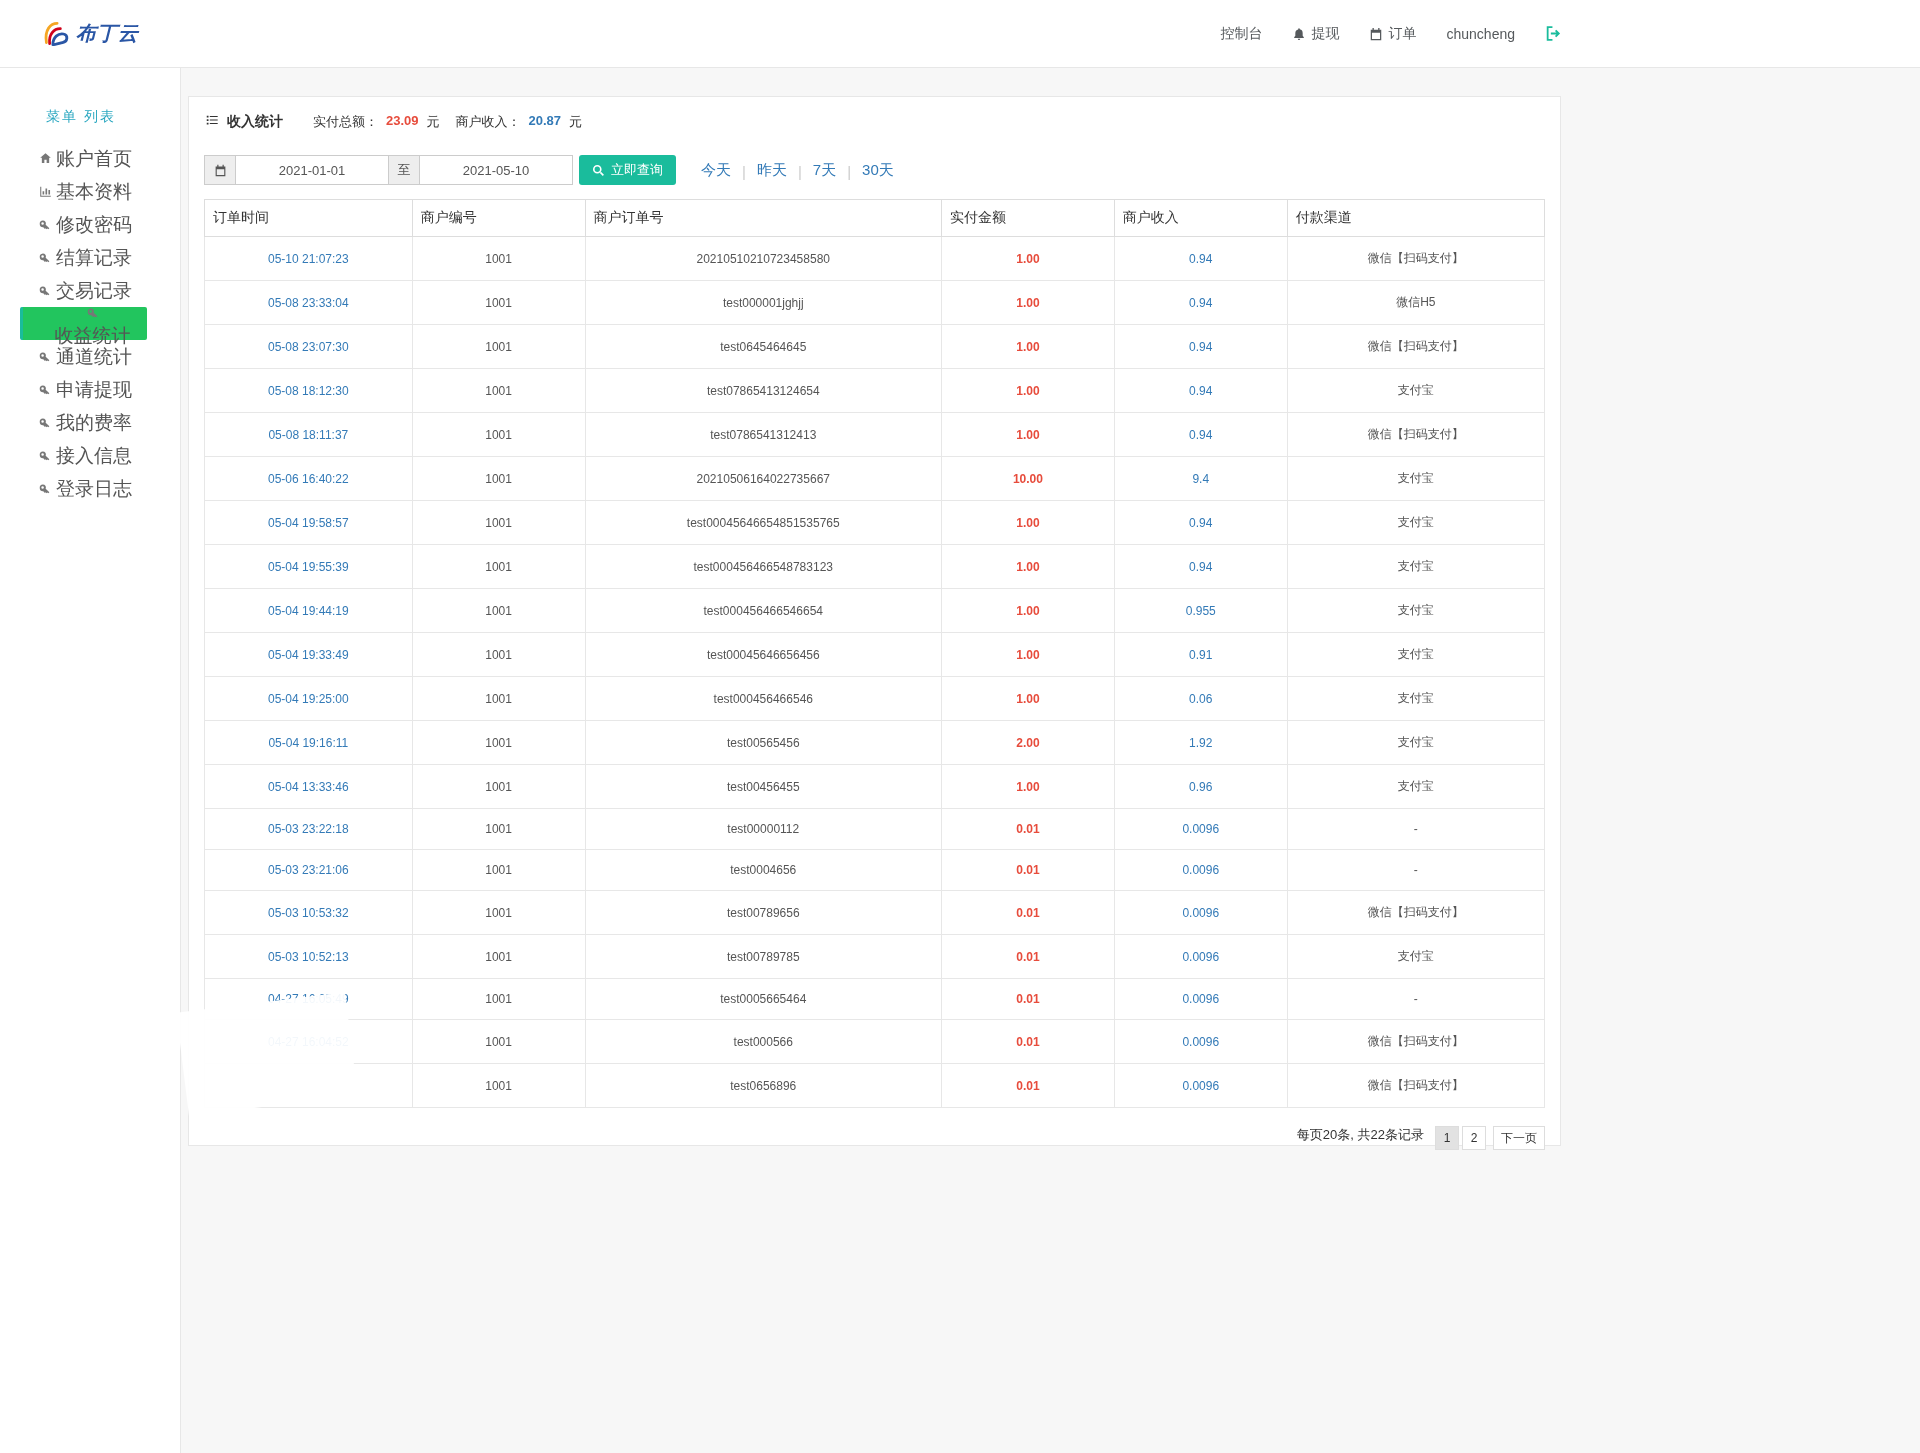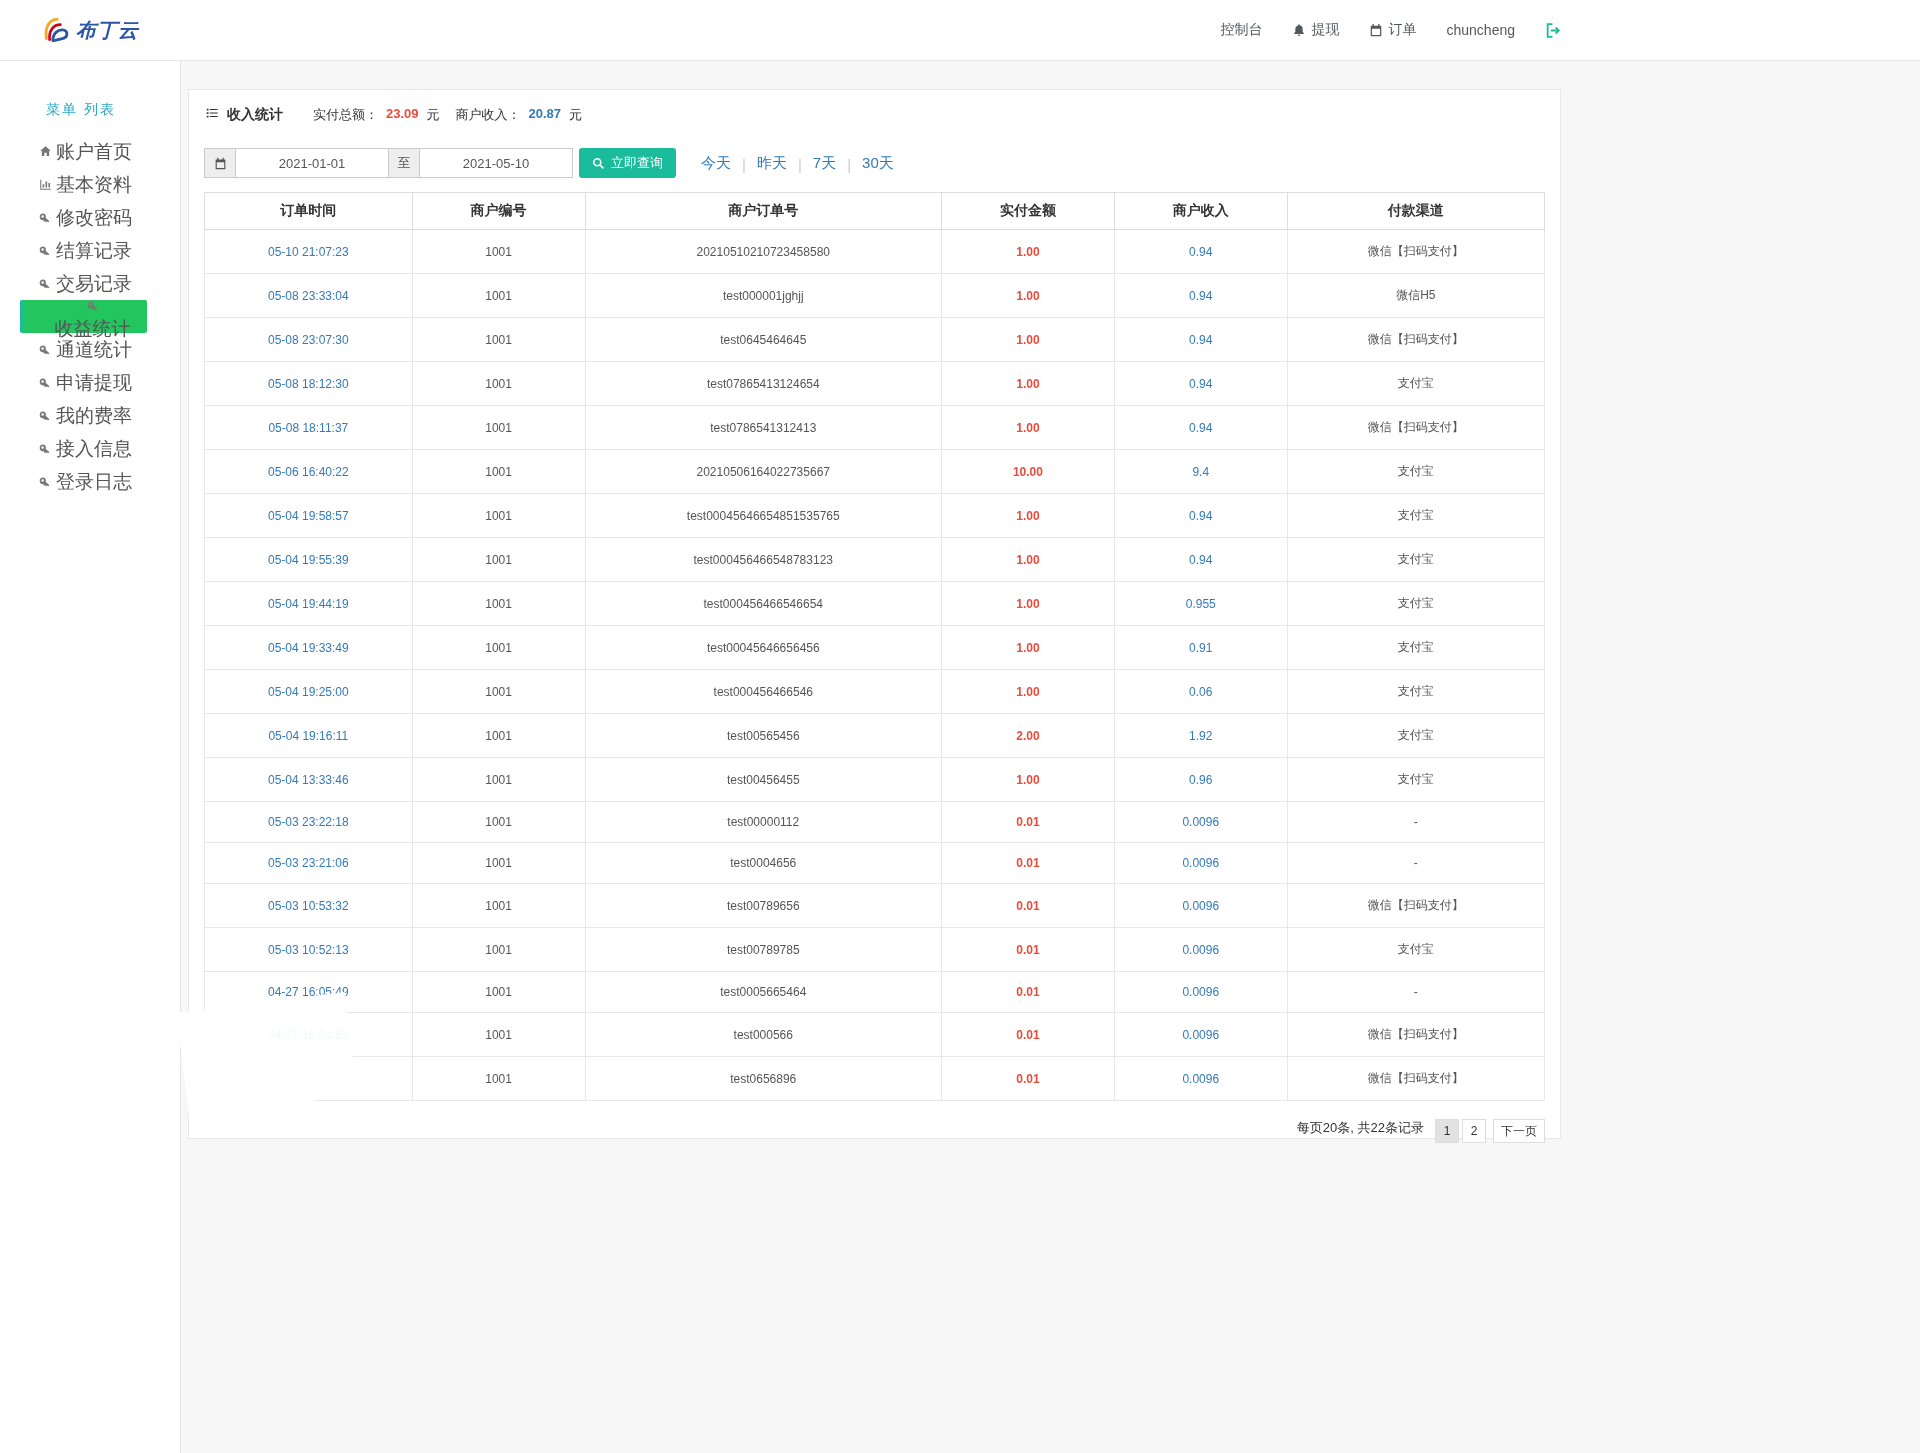--- a/index.html
+++ b/index.html
@@ -3,21 +3,21 @@
 <meta charset="utf-8">
 <style>
   * { margin:0; padding:0; box-sizing:border-box; }
   html,body { width:1920px; height:1453px; }
   body {
     font-family:"Liberation Sans","DejaVu Sans",sans-serif;
     background:#ffffff; color:#333; position:relative; overflow:hidden;
   }
   
   .navbar {
-    height:61px; background:#fff; border-bottom:1px solid #e7e7e7;
+    height:68px; background:#fff; border-bottom:1px solid #e7e7e7;
     display:flex; align-items:center; justify-content:space-between;
     padding-left:40px;
   }
   .brand { display:flex; align-items:center; gap:6px; cursor:pointer; }
   .brand-text { font-size:20px; font-weight:bold; font-style:italic; color:#2a56a5; letter-spacing:1px; }
   .nav-right { display:flex; align-items:center; gap:30px; margin-right:358px; font-size:14px; color:#55595c; }
   .nav-link { display:inline-flex; align-items:center; gap:5px; cursor:pointer; color:#55595c; }
   .nav-link .icon { color:#55595c; }
   .nav-logout { color:#1abc9c; cursor:pointer; display:inline-flex; }
   .icon svg { display:block; }
@@ -65,22 +65,22 @@
   }
   .quick-links { display:flex; align-items:flex-end; margin-left:14px; font-size:15px; }
   .quick-link { color:#337ab7; cursor:pointer; padding:0 11px; text-decoration:none; }
   .q-sep { color:#ccc; }
   
   .orders-table {
     width:calc(100% - 30px); margin:14px 15px 0;
     border-collapse:collapse; table-layout:fixed;
   }
   .orders-table th {
-    border:1px solid #ddd; padding:9px 16px; font-size:14px; font-weight:bold;
-    color:#333; text-align:center; background:#fff;
+    border:1px solid #ddd; padding:9px 8px; font-size:14px; font-weight:normal;
+    color:#333; text-align:left; background:#fff;
   }
   .orders-table td {
     border:1px solid #e7e7e7; padding:13px 8px; font-size:12px; color:#555;
     text-align:center; word-break:break-all; background:#fff;
   }
   td.c-time { color:#337ab7; cursor:pointer; }
   td.c-paid { color:#e74c3c;font-weight:bold; }
   td.c-income { color:#337ab7; }
   
   .pagination { display:flex; justify-content:flex-end; align-items:flex-start; gap:3px; margin:18px 15px 0; }

